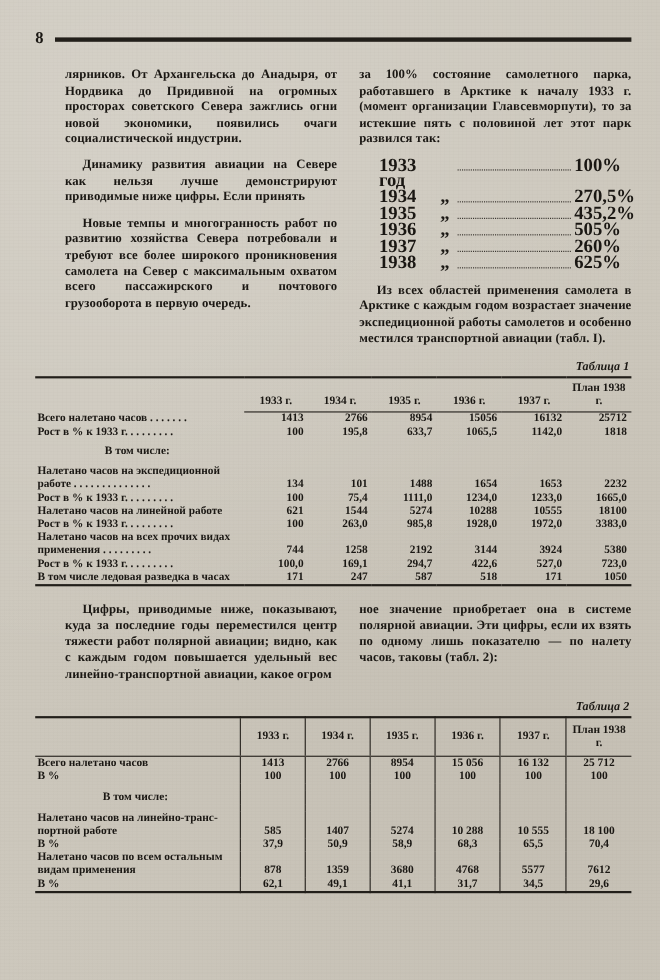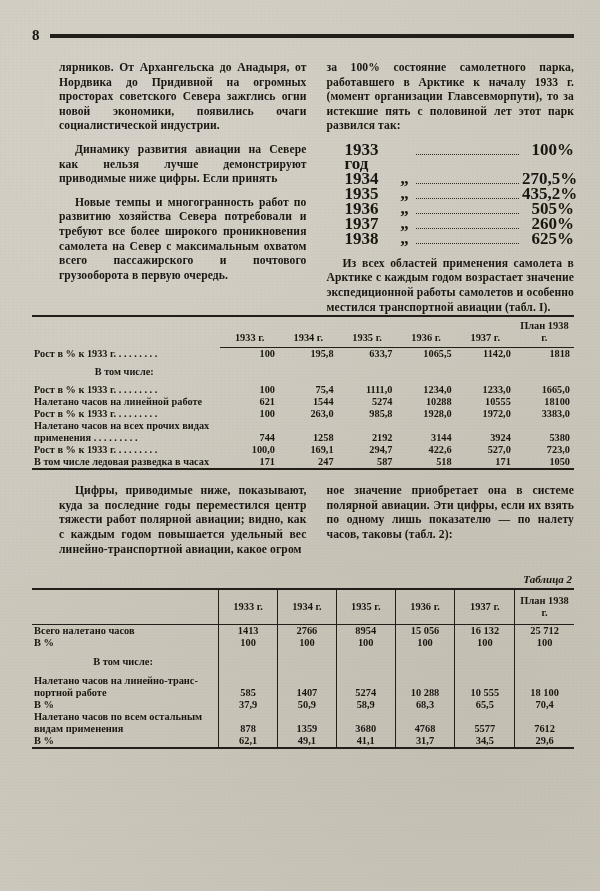--- a/index.html
+++ b/index.html
@@ -95,21 +95,21 @@
     padding-left: 18px;
   }
   .stat-year { width: 52px; }
   .stat-dq { width: 16px; text-align: center; font-weight: bold; }
   .stat-dots {
     flex: 1;
     border-bottom: 1px dotted #2b2722;
     margin: 0 3px 3px 3px;
     height: 9px;
   }
-  .stat-val { width: 52px; text-align: right; }
+  .stat-val { width: 52px; text-align: left; }
 
   
   .tbl-caption {
     text-align: right;
     font-style: italic;
     font-size: 11px;
     font-weight: bold;
     margin: 12px 0 3px 0;
     padding-right: 2px;
   }
@@ -244,53 +244,72 @@
             <span class="stat-dq">„</span>
             <span class="stat-dots"></span>
             <span class="stat-val">625%</span>
           </div>
         </div>
 
         <p class="t" style="margin-top:10px">Из всех областей применения самоле­та в Арктике с каждым годом возра­стает значение экспедиционной работы самолетов и особенно местился транс­портной авиации (табл. I).</p>
       </div>
     </div>
 
+    <div class="tbl-caption">Таблица 1</div>
 
     <table class="doc t1">
       <thead>
         <tr>
           <th class="lbl" style="width:200px"></th>
           <th style="width:58px">1933 г.</th>
           <th style="width:58px">1934 г.</th>
           <th style="width:58px">1935 г.</th>
           <th style="width:58px">1936 г.</th>
           <th style="width:58px">1937 г.</th>
           <th style="width:58px">План 1938 г.</th>
         </tr>
       </thead>
       <tbody>
         <tr>
+          <td class="lbl">Всего налетано часов . . . . . . .</td>
+          <td>1413</td>
+          <td>2766</td>
+          <td>8954</td>
+          <td>15056</td>
+          <td>16132</td>
+          <td>25712</td>
+        </tr>
+        <tr>
           <td class="lbl">Рост в % к 1933 г. . . . . . . . .</td>
           <td>100</td>
           <td>195,8</td>
           <td>633,7</td>
           <td>1065,5</td>
           <td>1142,0</td>
           <td>1818</td>
         </tr>
         <tr class="gap">
             <td colspan="7"></td>
           </tr>
         <tr>
           <td class="lbl sub-head">В том числе:</td>
           <td colspan="6"></td>
         </tr>
         <tr class="gap">
             <td colspan="7"></td>
           </tr>
+        <tr>
+          <td class="lbl">Налетано часов на экспедиционной работе . . . . . . . . . . . . . .</td>
+          <td>134</td>
+          <td>101</td>
+          <td>1488</td>
+          <td>1654</td>
+          <td>1653</td>
+          <td>2232</td>
+        </tr>
         <tr>
           <td class="lbl">Рост в % к 1933 г. . . . . . . . .</td>
           <td>100</td>
           <td>75,4</td>
           <td>1111,0</td>
           <td>1234,0</td>
           <td>1233,0</td>
           <td>1665,0</td>
         </tr>
         <tr>

